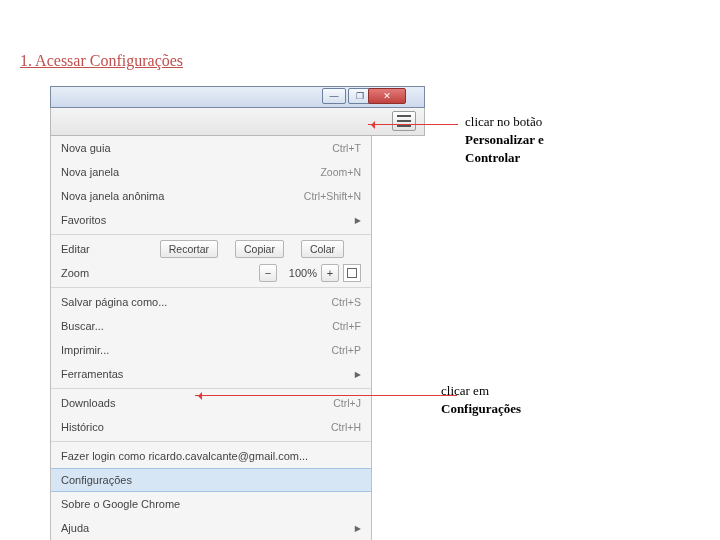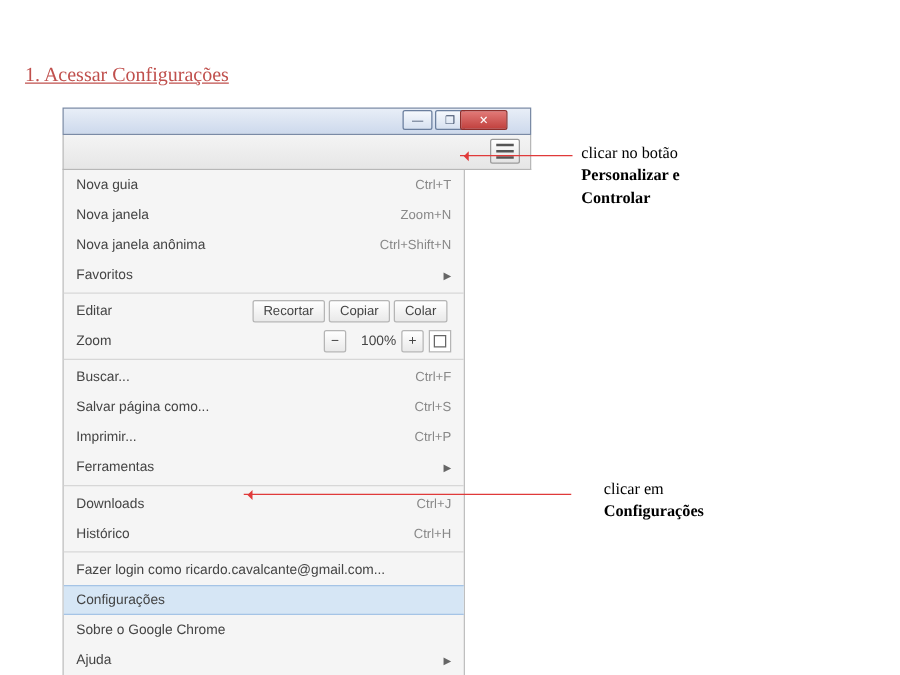--- a/index.html
+++ b/index.html
@@ -13,21 +13,21 @@
   .winbtn.close { right: 18px; width: 38px; background: linear-gradient(#e27a78,#c1413e); color:#fff; border-color:#8e2e2b; }
   .addrbar { width: 375px; height: 28px; background: linear-gradient(#f4f4f4,#e6e6e6); border: 1px solid #b7b7b7; border-top: none; position: relative; }
   .hamburger { position: absolute; right: 8px; top: 3px; width: 24px; height: 20px; border: 1px solid #9a9a9a; background: linear-gradient(#fff,#e3e3e3); border-radius: 2px; display:flex; flex-direction:column; justify-content:center; align-items:center; gap:3px; }
   .hamburger div { width: 14px; height: 2px; background:#555; }
   .menu { width: 322px; background:#f5f5f5; border:1px solid #bfbfbf; border-top:none; font-size:11px; color:#444; }
   .mi { display:flex; align-items:center; height: 24px; padding: 0 10px; position:relative; }
   .mi .label { flex:1; }
   .mi .sc { color:#888; font-size:10.5px; }
   .mi .tri { color:#666; font-size: 8px; margin-left:6px; }
   .hr { height:1px; background:#d7d7d7; margin:2px 0; }
-  .ebtn { display:inline-block; border:1px solid #b5b5b5; background:linear-gradient(#fff,#e9e9e9); padding:2px 8px; font-size:10.5px; border-radius:2px; margin-right:3px; }
+  .ebtn { display:inline-block; border:1px solid #b5b5b5; background:linear-gradient(#fff,#e9e9e9); padding:2px 8px; font-size:10.5px; border-radius:2px; margin-right:17px; }
   .zoomgrp { display:flex; align-items:center; gap:4px; }
   .zbtn { width:18px; height:18px; border:1px solid #b5b5b5; background:linear-gradient(#fff,#e9e9e9); display:flex; align-items:center; justify-content:center; font-size:11px; border-radius:2px; }
   .zbox { width:18px; height:18px; border:1px solid #b5b5b5; background:#fff; display:flex; align-items:center; justify-content:center; }
   .zbox::before { content:""; width:8px; height:8px; border:1px solid #666; }
   .highlight { background:#d6e6f5; border-top:1px solid #a5c4e6; border-bottom:1px solid #a5c4e6; }
   .annot { position:absolute; font-family: Liberation Serif, serif; font-size:13px; line-height:1.4; color: #000; font-weight: 400; }
   .annot b { font-weight: 700; }
   .arrow { position:absolute; height:1px; background:#e03a3a; }
   .arrow::before { content:""; position:absolute; left:-1px; top:-3.5px; border:4px solid transparent; border-right-color:#e03a3a; }
 </style>
@@ -83,26 +83,26 @@
         <span class="label">Zoom</span>
       <span class="zoomgrp">
         <span class="zbtn">−</span>
         <span style="min-width:36px;text-align:right;">100%</span>
         <span class="zbtn">+</span>
         <span class="zbox"></span>
       </span>
     </div>
     <div class="hr"></div>
     <div class="mi">
+        <span class="label">Salvar página como...</span>
+        <span class="sc">Ctrl+S</span>
+      </div>
+    <div class="mi">
         <span class="label">Buscar...</span>
         <span class="sc">Ctrl+F</span>
-      </div>
-    <div class="mi">
-        <span class="label">Salvar página como...</span>
-        <span class="sc">Ctrl+S</span>
       </div>
     <div class="mi">
         <span class="label">Imprimir...</span>
         <span class="sc">Ctrl+P</span>
       </div>
     <div class="mi">
         <span class="label">Ferramentas</span>
         <span class="tri">▶</span>
       </div>
     <div class="hr"></div>
@@ -131,15 +131,15 @@
 
   </div>
 </div>
 
 <div class="arrow" style="left:368px; top:124px; width:90px;"></div>
 <div class="annot" style="left:465px; top:113px;">
   <span>clicar no botão</span><br><b><span>Personalizar e</span><br><span>Controlar</span></b>
 </div>
 
 <div class="arrow" style="left:195px; top:395px; width:262px;"></div>
-<div class="annot" style="left:483px; top:382px;">
+<div class="annot" style="left:441px; top:382px;">
   <span>clicar em</span><br><b><span>Configurações</span></b>
 </div>
 
 </body></html>

